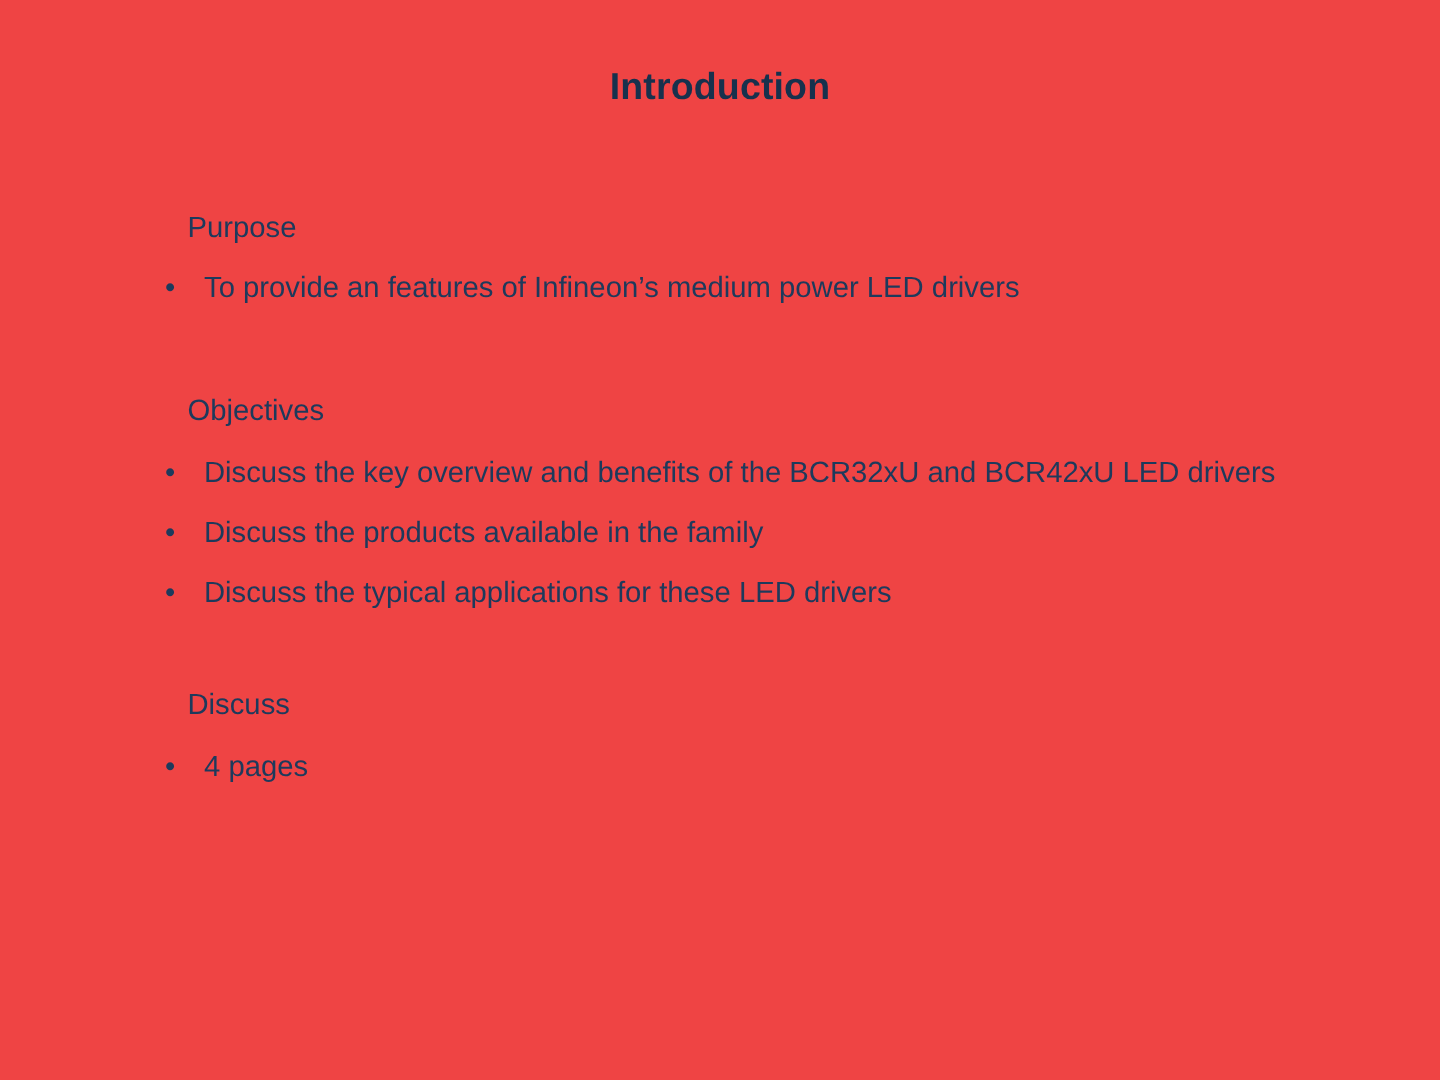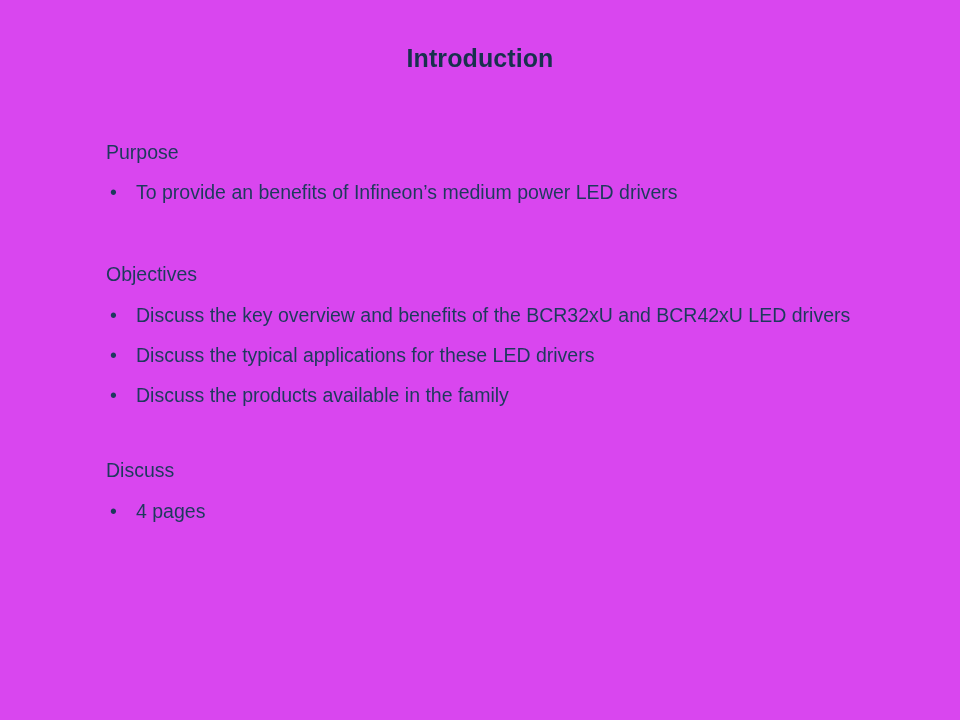--- a/index.html
+++ b/index.html
@@ -11,21 +11,21 @@
     height: 720px;
     background: #ffffff;
     font-family: "Liberation Sans", sans-serif;
     overflow: hidden;
   }
   .slide {
     position: relative;
     width: 960px;
     height: 720px;
     box-sizing: border-box;
-    background: #d946ef;
+    background: #ef4444;
   }
   .slide-title {
     position: absolute;
     top: 44px;
     left: 0;
     width: 960px;
     text-align: center;
     font-size: 25px;
     font-weight: bold;
     color: #17314d;
@@ -38,20 +38,21 @@
     width: 760px;
   }
   .section {
     margin-bottom: 0;
   }
   .section-heading {
     font-size: 19.5px;
     color: #1d3a5c;
     line-height: 1.25;
     margin-bottom: 16px;
+    margin-left: 19px;
   }
   .bullet-list {
     list-style: none;
     margin: 0;
     padding: 0;
   }
   .bullet-item {
     position: relative;
     font-size: 19.5px;
     color: #1d3a5c;
@@ -76,32 +77,32 @@
 
 <div class="slide">
 
   <div class="slide-title">Introduction</div>
 
   <div class="body-area">
 
     <div class="section">
       <div class="section-heading">Purpose</div>
       <ul class="bullet-list">
-        <li class="bullet-item">To provide an benefits of Infineon’s medium power LED drivers</li>
+        <li class="bullet-item">To provide an features of Infineon’s medium power LED drivers</li>
       </ul>
     </div>
 
     <div class="spacer-lg"></div>
 
     <div class="section">
       <div class="section-heading">Objectives</div>
       <ul class="bullet-list">
         <li class="bullet-item">Discuss the key overview and benefits of the BCR32xU and BCR42xU LED drivers</li>
+        <li class="bullet-item">Discuss the products available in the family</li>
         <li class="bullet-item">Discuss the typical applications for these LED drivers</li>
-        <li class="bullet-item">Discuss the products available in the family</li>
       </ul>
     </div>
 
     <div class="spacer-md"></div>
 
     <div class="section">
       <div class="section-heading">Discuss</div>
       <ul class="bullet-list">
         <li class="bullet-item">4 pages</li>
       </ul>

